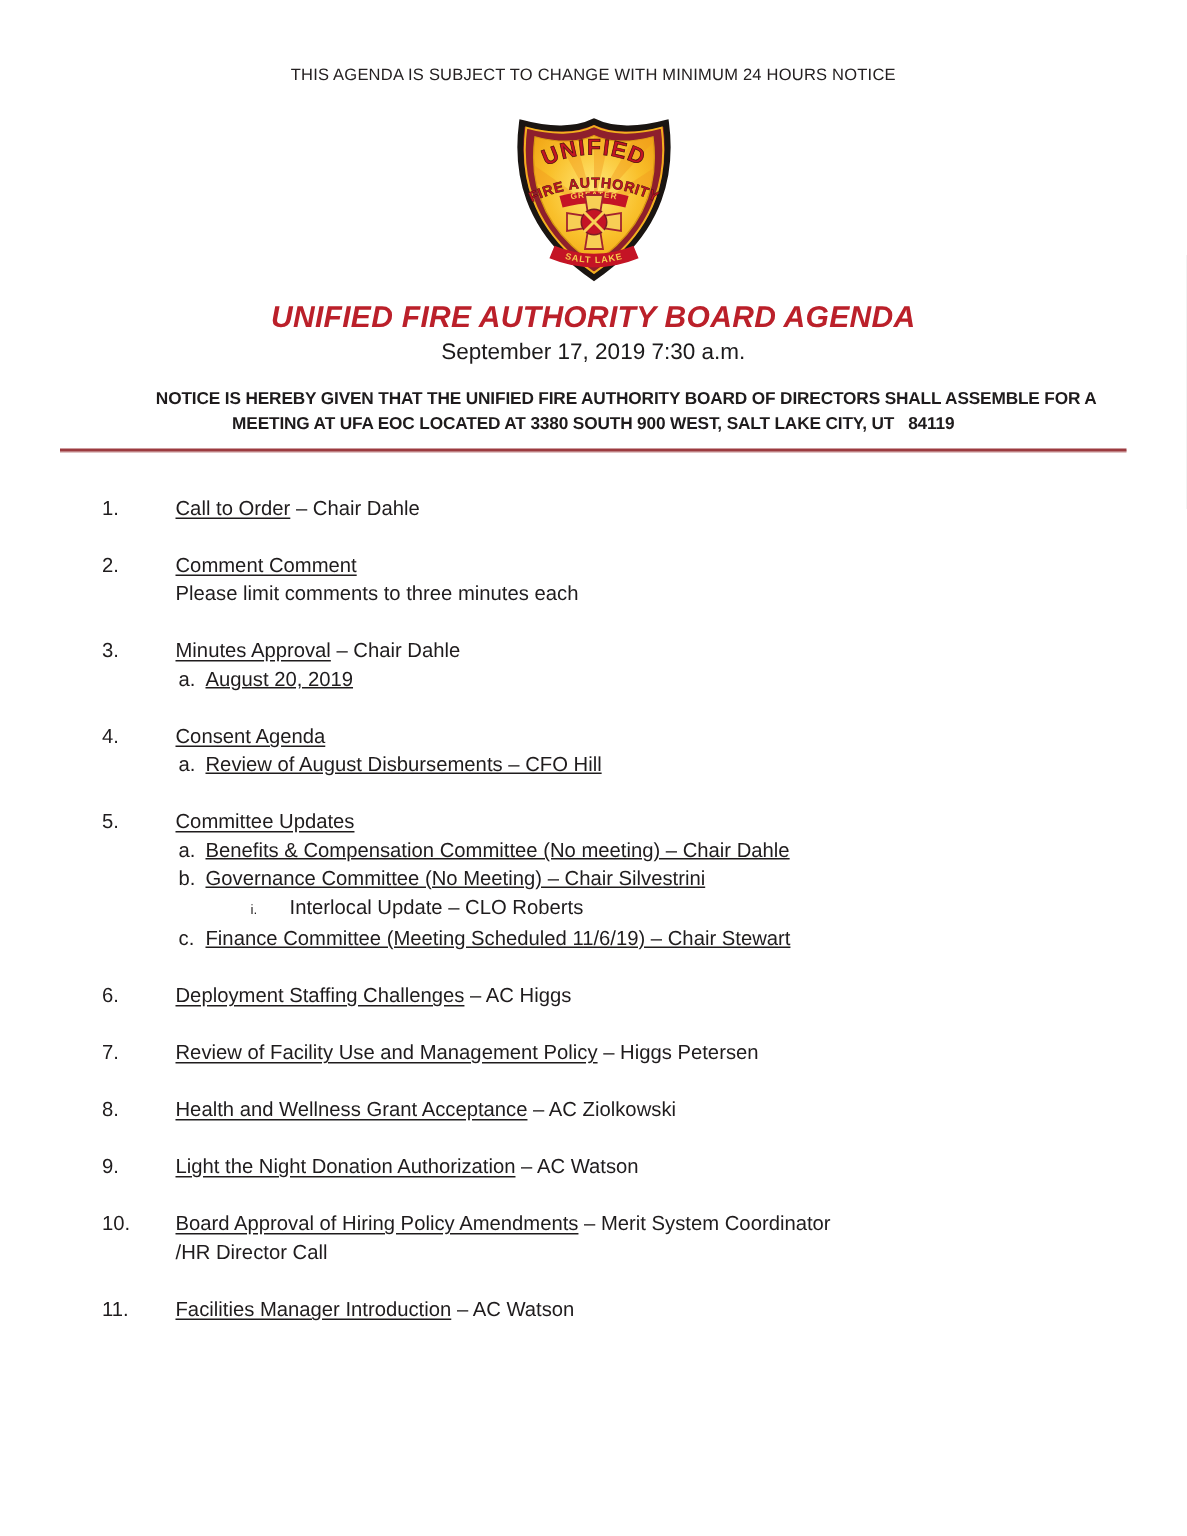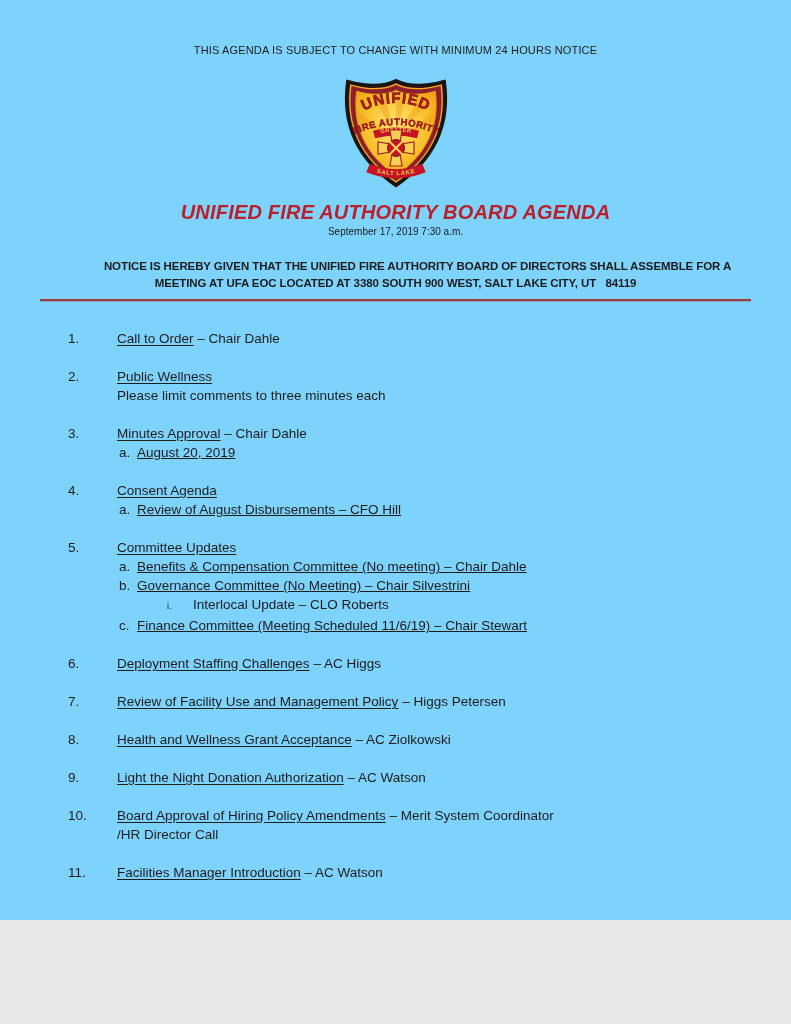--- a/index.html
+++ b/index.html
@@ -1,19 +1,19 @@
 <!DOCTYPE html>
 <html><head>
 <meta charset="utf-8">
 <style>
   html,body{margin:0;padding:0;background:#e9e9e9;}
   .page{
     position:relative;
-    width:791px;height:920px;
-    background:#7dd3fc;
+    width:791px;height:1024px;
+    background:#ffffff;
     font-family:"Liberation Sans","DejaVu Sans",sans-serif;
     color:#201d1e;
     overflow:hidden;
     margin:0 auto;
   }
   .top-notice{
     position:absolute;top:44px;left:0;right:0;
     text-align:center;
     font-size:11px;letter-spacing:.15px;
     color:#242021;
@@ -26,21 +26,21 @@
   .doc-title{
     position:absolute;top:201px;left:0;right:0;
     text-align:center;
     font-size:20px;font-weight:bold;letter-spacing:.2px;
     color:#BB202A;
     font-style:italic;
   }
   .doc-date{
     position:absolute;top:226px;left:0;right:0;
     text-align:center;
-    font-size:10px;color:#1c1a1b;
+    font-size:15px;color:#1c1a1b;
   }
   .notice-line{
     position:absolute;left:0;right:0;
     text-align:center;
     font-size:11.5px;font-weight:bold;letter-spacing:-.1px;
     color:#1e1b1c;
     white-space:pre;
   }
   .notice-1{top:260px;padding-left:44px;}
   .notice-2{top:277px;}
@@ -141,21 +141,21 @@
 
   <div class="agenda">
 
     <div class="item">
       <span class="num">1.</span>
       <span class="body"><span class="ttl">Call to Order</span><span class="sfx"> – Chair Dahle</span></span>
     </div>
 
     <div class="item">
       <span class="num">2.</span>
-      <span class="body"><span class="ttl">Public Wellness</span><span class="wrapline">Please limit comments to three minutes each</span></span>
+      <span class="body"><span class="ttl">Comment Comment</span><span class="wrapline">Please limit comments to three minutes each</span></span>
     </div>
 
     <div class="item">
       <span class="num">3.</span>
       <span class="body"><span class="ttl">Minutes Approval</span><span class="sfx"> – Chair Dahle</span><span class="sub"><span class="slab">a.</span><span>August 20, 2019</span></span></span>
     </div>
 
     <div class="item">
       <span class="num">4.</span>
       <span class="body"><span class="ttl">Consent Agenda</span><span class="sub"><span class="slab">a.</span><span>Review of August Disbursements – CFO Hill</span></span></span>

